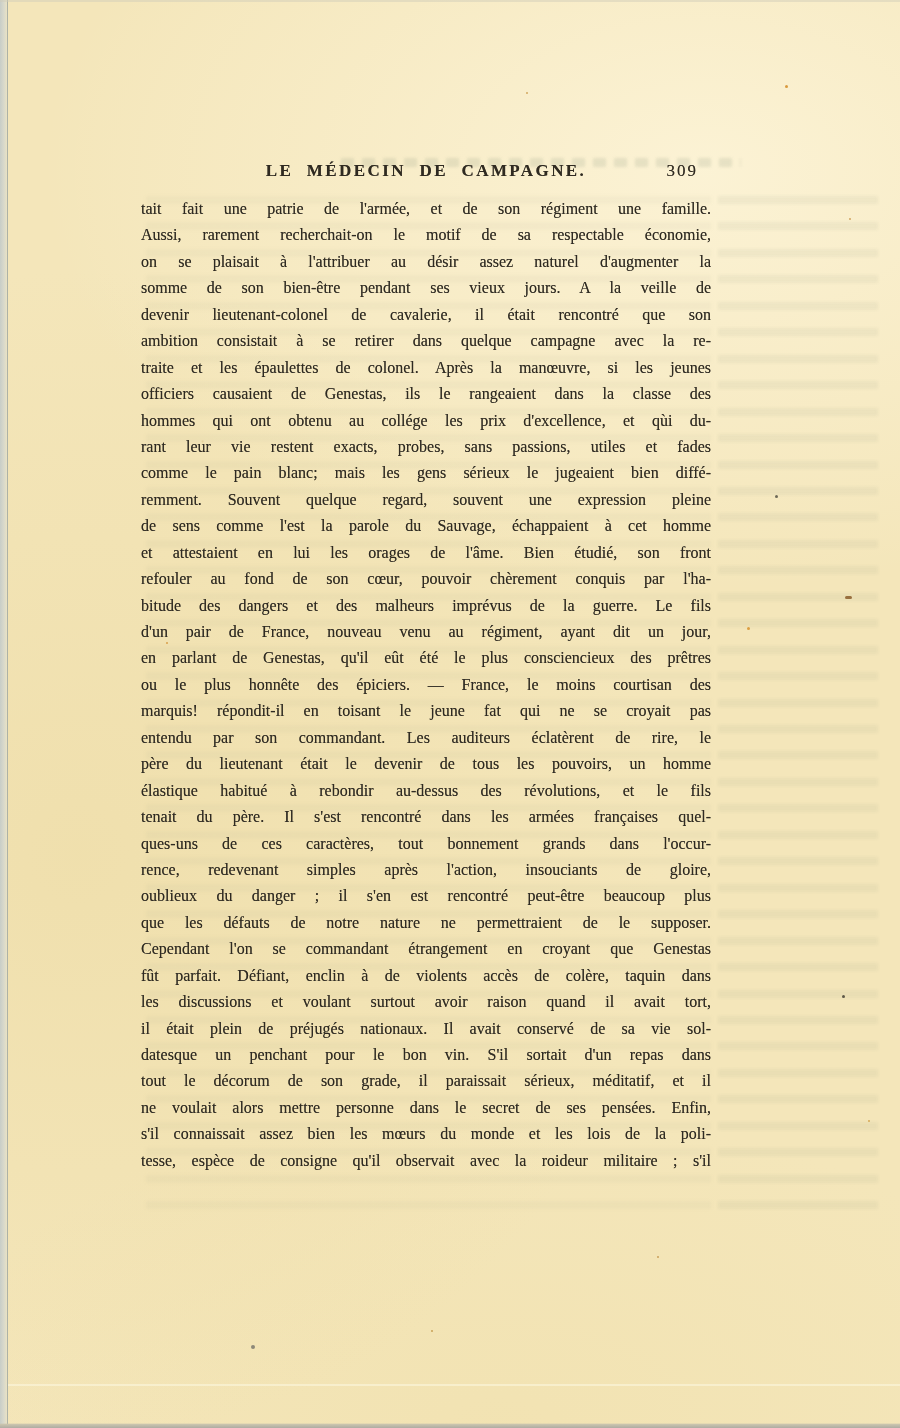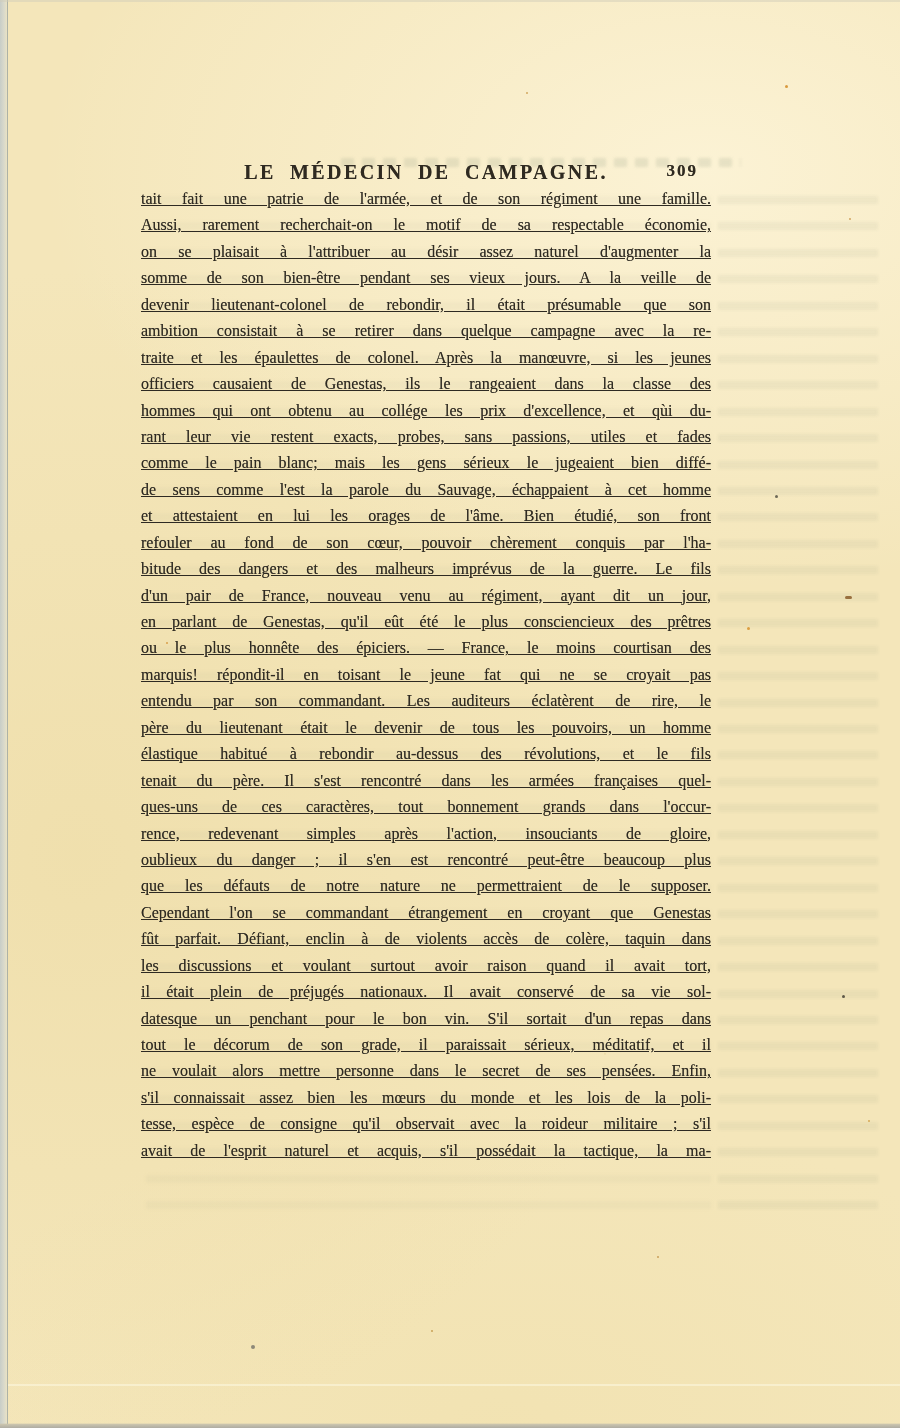--- a/index.html
+++ b/index.html
@@ -42,45 +42,44 @@
   }
   
   .header {
     position: absolute;
     left: 135px; top: 161px;
     width: 570px; height: 26px;
   }
   .running-title {
     text-align: center;
     font-weight: bold;
-    font-size: 20px;
+    font-size: 17px;
     letter-spacing: 2.4px;
     word-spacing: 7px;
     color: #2f2a21;
     text-shadow: 0 0 0.5px rgba(47,42,33,.55);
   }
   .page-number {
     position: absolute;
     right: 13px; top: 0;
-    font-weight: bold;
+    font-weight: normal;
     font-size: 17px;
     letter-spacing: 2px;
     color: #2f2a21;
     text-shadow: 0 0 0.5px rgba(47,42,33,.55);
   }
   
   .body-text {
     position: absolute;
-    left: 135px; top: 186px;
+    left: 135px; top: 196px;
     width: 570px;
     font-size: 16px;
     line-height: 26.45px;
     color: #2e2a22;
     text-shadow: 0 0 0.45px rgba(46,42,34,.55);
-    text-decoration: underline;
   }
   .body-text .line {
     height: 26.45px;
     overflow: hidden;
     text-align: justify;
     text-align-last: justify;
     -moz-text-align-last: justify;
     white-space: normal;
   }
   
@@ -138,27 +137,28 @@
   <div class="header">
     <div class="running-title">LE MÉDECIN DE CAMPAGNE.</div>
     <div class="page-number">309</div>
   </div>
 
   <div class="body-text">
       <div class="line">tait fait une patrie de l'armée, et de son régiment une famille.</div>
       <div class="line">Aussi, rarement recherchait-on le motif de sa respectable économie,</div>
       <div class="line">on se plaisait à l'attribuer au désir assez naturel d'augmenter la</div>
       <div class="line">somme de son bien-être pendant ses vieux jours. A la veille de</div>
-      <div class="line">devenir lieutenant-colonel de rebondir, il était présumable que son</div>
+      <div class="line">devenir lieutenant-colonel de cavalerie, il était rencontré que son</div>
       <div class="line">ambition consistait à se retirer dans quelque campagne avec la re-</div>
       <div class="line">traite et les épaulettes de colonel. Après la manœuvre, si les jeunes</div>
       <div class="line">officiers causaient de Genestas, ils le rangeaient dans la classe des</div>
       <div class="line">hommes qui ont obtenu au collége les prix d'excellence, et qùi du-</div>
       <div class="line">rant leur vie restent exacts, probes, sans passions, utiles et fades</div>
       <div class="line">comme le pain blanc; mais les gens sérieux le jugeaient bien diffé-</div>
+      <div class="line">remment. Souvent quelque regard, souvent une expression pleine</div>
       <div class="line">de sens comme l'est la parole du Sauvage, échappaient à cet homme</div>
       <div class="line">et attestaient en lui les orages de l'âme. Bien étudié, son front</div>
       <div class="line">refouler au fond de son cœur, pouvoir chèrement conquis par l'ha-</div>
       <div class="line">bitude des dangers et des malheurs imprévus de la guerre. Le fils</div>
       <div class="line">d'un pair de France, nouveau venu au régiment, ayant dit un jour,</div>
       <div class="line">en parlant de Genestas, qu'il eût été le plus consciencieux des prêtres</div>
       <div class="line">ou le plus honnête des épiciers. — France, le moins courtisan des</div>
       <div class="line">marquis! répondit-il en toisant le jeune fat qui ne se croyait pas</div>
       <div class="line">entendu par son commandant. Les auditeurs éclatèrent de rire, le</div>
       <div class="line">père du lieutenant était le devenir de tous les pouvoirs, un homme</div>
@@ -170,21 +170,20 @@
       <div class="line">que les défauts de notre nature ne permettraient de le supposer.</div>
       <div class="line">Cependant l'on se commandant étrangement en croyant que Genestas</div>
       <div class="line">fût parfait. Défiant, enclin à de violents accès de colère, taquin dans</div>
       <div class="line">les discussions et voulant surtout avoir raison quand il avait tort,</div>
       <div class="line">il était plein de préjugés nationaux. Il avait conservé de sa vie sol-</div>
       <div class="line">datesque un penchant pour le bon vin. S'il sortait d'un repas dans</div>
       <div class="line">tout le décorum de son grade, il paraissait sérieux, méditatif, et il</div>
       <div class="line">ne voulait alors mettre personne dans le secret de ses pensées. Enfin,</div>
       <div class="line">s'il connaissait assez bien les mœurs du monde et les lois de la poli-</div>
       <div class="line">tesse, espèce de consigne qu'il observait avec la roideur militaire ; s'il</div>
-      <div class="line">avait de l'esprit naturel et acquis, s'il possédait la tactique, la ma-</div>
     </div>
 
   <div class="speck sp1"></div>
   <div class="speck sp2"></div>
   <div class="speck sp3"></div>
   <div class="speck sp4"></div>
   <div class="speck sp5"></div>
   <div class="speck sp6"></div>
   <div class="speck sp7"></div>
   <div class="speck sp8"></div>

